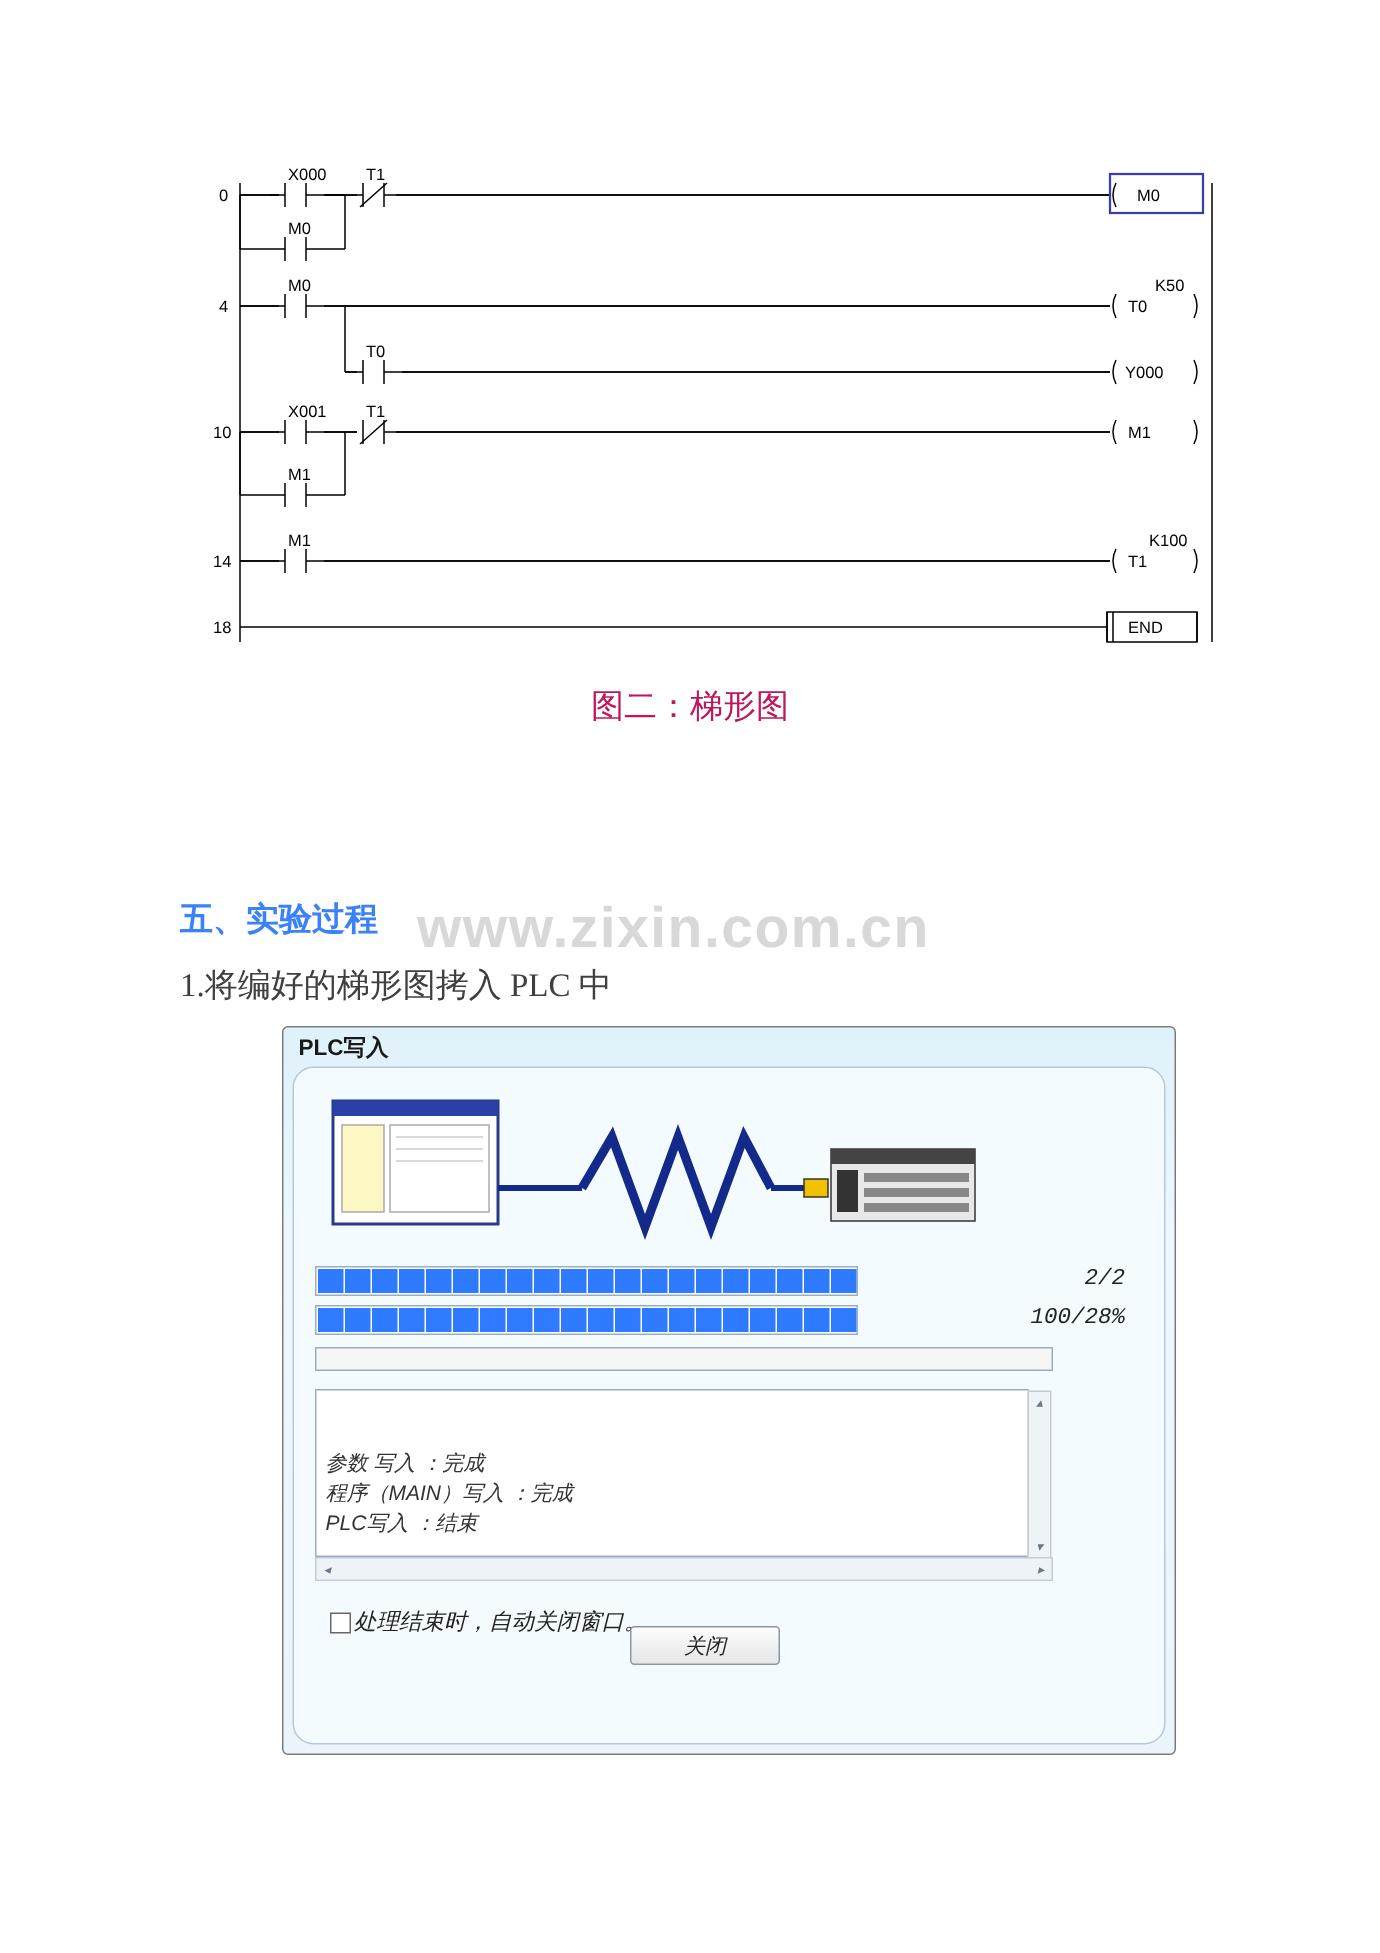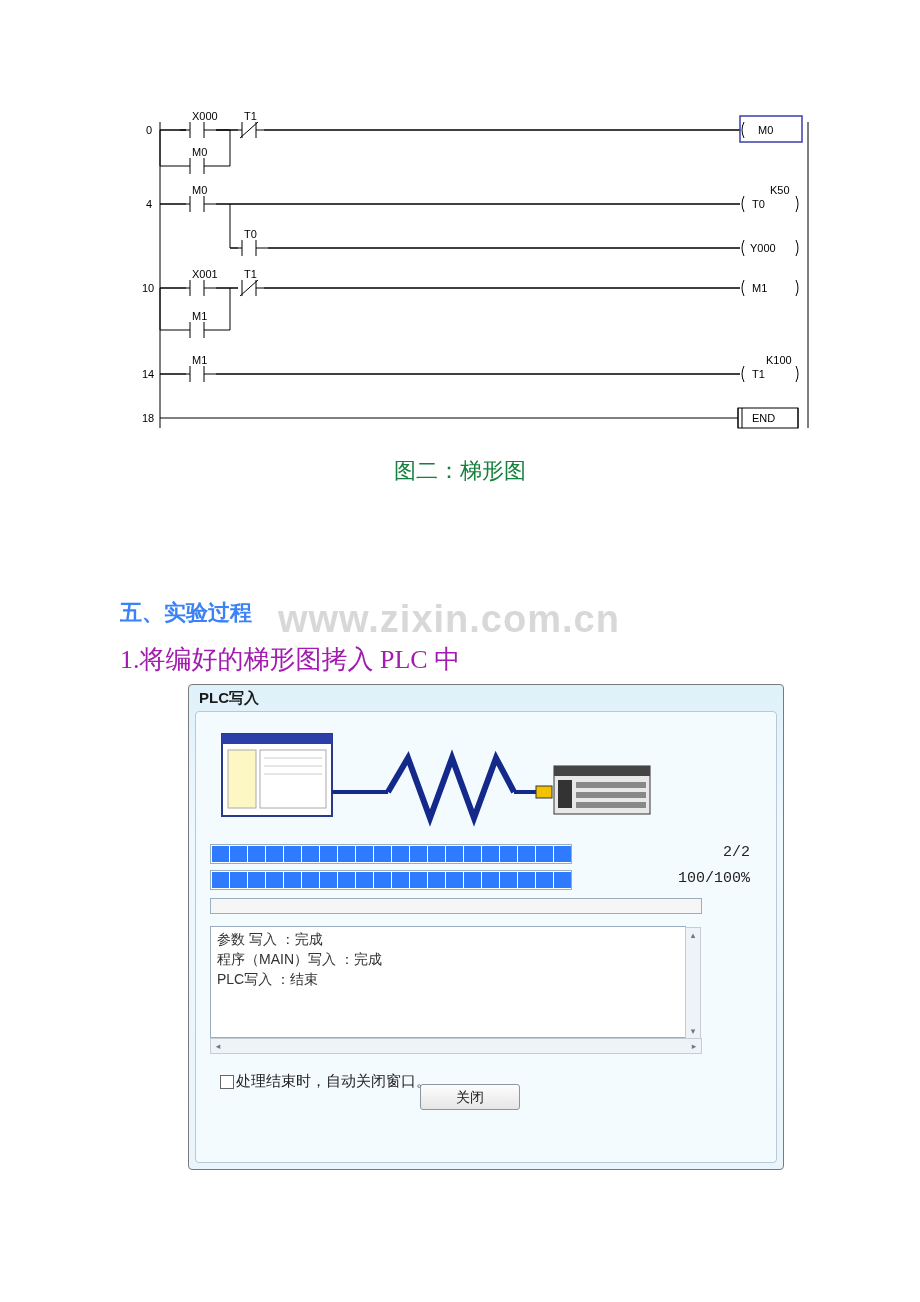--- a/index.html
+++ b/index.html
@@ -23,21 +23,21 @@
   .ld-label { font-family: Arial, sans-serif; font-size: 11px; fill: #000; }
   .ld-line { stroke: #000; stroke-width: 1; fill: none; }
   .sel-box { stroke: #3a3fa8; stroke-width: 1.5; fill: none; }
 
   .caption {
     position: absolute;
     left: 0; width: 920px;
     top: 456px;
     text-align: center;
     font-size: 22px;
-    color: #15803d;
+    color: #be185d;
   }
   .section-title {
     position: absolute;
     left: 120px;
     top: 598px;
     font-size: 22px;
     font-weight: bold;
     color: #3b82f6;
   }
   .watermark {
@@ -47,22 +47,22 @@
     font-size: 38px;
     font-family: Arial, sans-serif;
     color: #d8d8d8;
     letter-spacing: 1px;
     font-weight: bold;
   }
   .step-text {
     position: absolute;
     left: 120px;
     top: 642px;
-    font-size: 26px;
-    color: #a21caf;
+    font-size: 22px;
+    color: #404040;
     font-family: Liberation Serif, serif;
   }
 
   
   .dialog {
     position: absolute;
     left: 188px;
     top: 684px;
     width: 596px;
     height: 486px;
@@ -76,21 +76,22 @@
     top: 4px; left: 10px;
     font-size: 15px;
     font-weight: bold;
     color: #1a1a1a;
   }
   .dialog-body {
     position: absolute;
     top: 26px; left: 6px; right: 6px; bottom: 6px;
     border: 1px solid #b8c8d8;
     background: #f4fbff;
-    border-radius: 4px;
+    border-radius: 14px;
+    font-style: italic;
   }
   .illus {
     position: absolute;
     top: 16px; left: 22px; width: 464px; height: 100px;
   }
   
   .progress1, .progress2 {
     position: absolute;
     left: 14px;
     height: 20px;
@@ -124,20 +125,21 @@
     top: 214px; left: 14px; width: 476px; height: 112px;
     border: 1px solid #9aaec0;
     background: #ffffff;
   }
   .log-text {
     font-size: 14px;
     line-height: 20px;
     color: #333;
     padding: 2px 6px;
     white-space: pre;
+    margin-top: 36px;
   }
   .log-scroll {
     position: absolute;
     top: 0; right: -16px; width: 16px; height: 112px;
     background: #eef3f7;
     border: 1px solid #c4cdd6;
   }
   .log-scroll .arr {
     position: absolute; left: 0; width: 14px; height: 14px;
     display:flex; align-items:center; justify-content:center;
@@ -340,21 +342,21 @@
     </svg>
 
     <div class="progress1">
       <span class="seg"></span><span class="seg"></span><span class="seg"></span><span class="seg"></span><span class="seg"></span><span class="seg"></span><span class="seg"></span><span class="seg"></span><span class="seg"></span><span class="seg"></span><span class="seg"></span><span class="seg"></span><span class="seg"></span><span class="seg"></span><span class="seg"></span><span class="seg"></span><span class="seg"></span><span class="seg"></span><span class="seg"></span><span class="seg"></span>
     </div>
     <div class="progress-label pl1">2/2</div>
 
     <div class="progress2">
       <span class="seg"></span><span class="seg"></span><span class="seg"></span><span class="seg"></span><span class="seg"></span><span class="seg"></span><span class="seg"></span><span class="seg"></span><span class="seg"></span><span class="seg"></span><span class="seg"></span><span class="seg"></span><span class="seg"></span><span class="seg"></span><span class="seg"></span><span class="seg"></span><span class="seg"></span><span class="seg"></span><span class="seg"></span><span class="seg"></span>
     </div>
-    <div class="progress-label pl2">100/100%</div>
+    <div class="progress-label pl2">100/28%</div>
 
     <div class="empty-bar"></div>
 
     <div class="log-area">
       <div class="log-text"><span>参数 写入 ：完成</span>
 <span>程序（MAIN）写入 ：完成</span>
 <span>PLC写入 ：结束</span></div>
       <div class="log-scroll">
         <div class="arr" style="top:0">▴</div>
         <div class="arr" style="bottom:0">▾</div>

